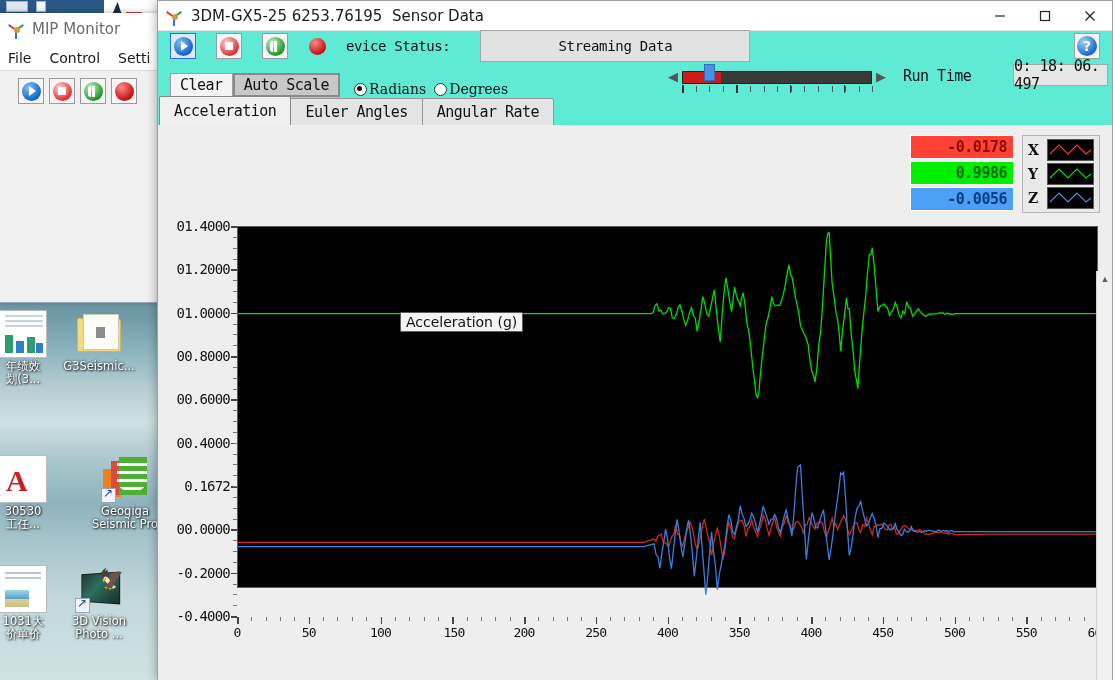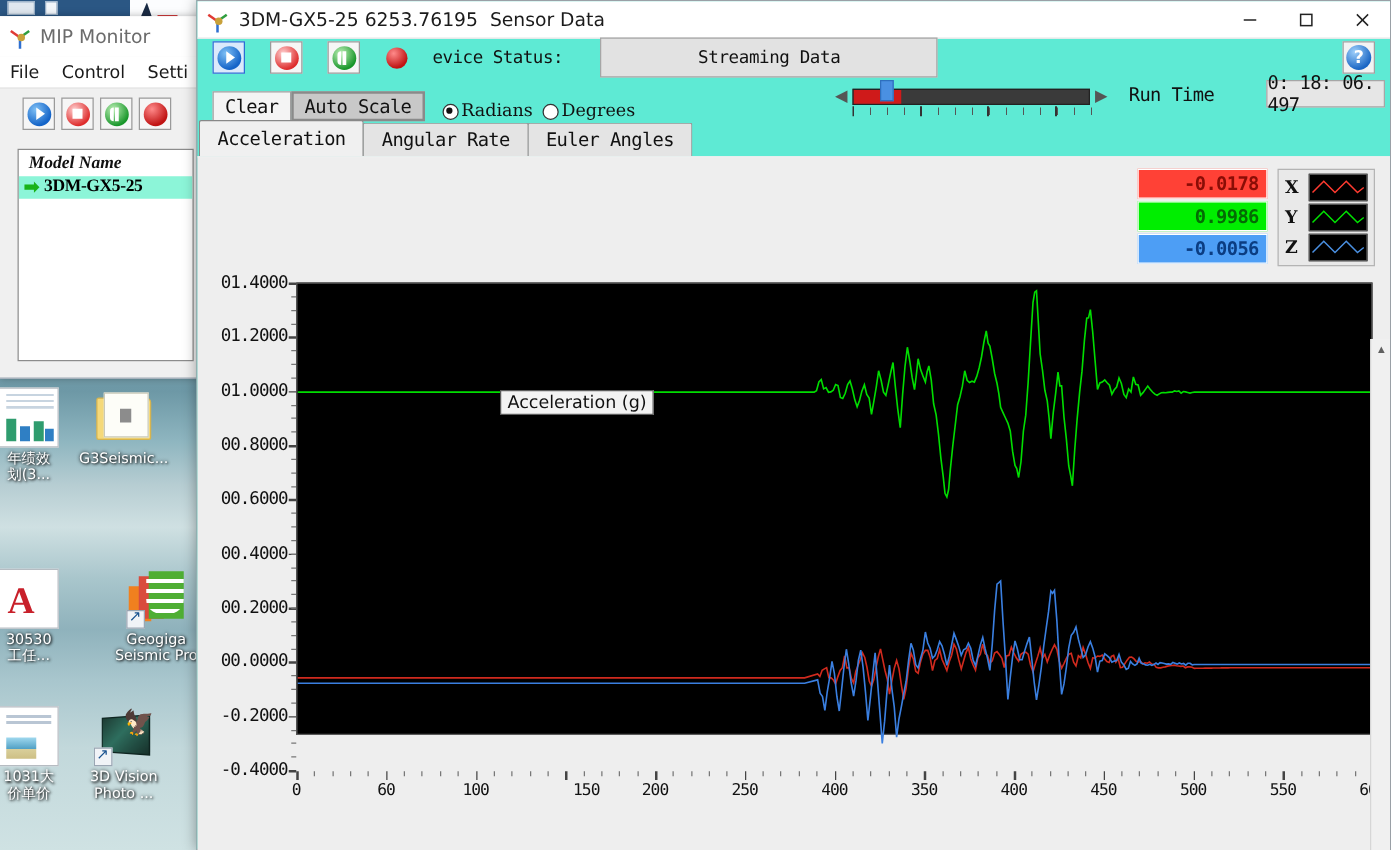--- a/index.html
+++ b/index.html
@@ -332,27 +332,20 @@
     <div class="mbtn">
         <div class="disc stop"></div>
       </div>
     <div class="mbtn">
         <div class="disc pause"></div>
       </div>
     <div class="mbtn">
         <div class="disc rec"></div>
       </div>
   </div>
-  <div class="listbox">
-    <div class="lhdr">Model Name</div>
-    <div class="lrow">
-      <span class="arrow">➡</span>
-      <span>3DM-GX5-25</span>
-    </div>
-  </div>
 </div>
 
 <div id="win">
 
   <div class="titlebar">
     <div class="ico axlogo">
         <i></i>
         <i></i>
         <i></i>
         <b></b>
@@ -419,22 +412,22 @@
       <div class="sl-ticks"></div>
       <div class="sl-ticks2"></div>
     </div>
 
     <div class="runtime">Run Time</div>
     <div class="rtbox">0: 18: 06. 497</div>
   </div>
 
   <div class="tabs">
     <div class="tab active">Acceleration</div>
+    <div class="tab">Euler Angles</div>
     <div class="tab">Angular Rate</div>
-    <div class="tab">Euler Angles</div>
   </div>
 
   <div class="panel">
 
     <div class="legend">
       <div class="legvals">
         <div class="legval" style="background:#ff4136;color:#8a0d06;">-0.0178</div>
         <div class="legval" style="background:#00ee00;color:#046b04;">0.9986</div>
         <div class="legval" style="background:#4d9ef5;color:#0b3d82;">-0.0056</div>
       </div>
@@ -467,21 +460,21 @@
     </div>
 
     <div class="chart" style="top:100px;">
       <div class="ylabels" id="ylabels">
           <div class="ylab" style="top: 0px;">01.4000</div>
           <div class="ylab" style="top: 43.3333px;">01.2000</div>
           <div class="ylab" style="top: 86.6667px;">01.0000</div>
           <div class="ylab" style="top: 130px;">00.8000</div>
           <div class="ylab" style="top: 173.333px;">00.6000</div>
           <div class="ylab" style="top: 216.667px;">00.4000</div>
-          <div class="ylab" style="top: 260px;">00.2000</div>
+          <div class="ylab" style="top: 260px;">0.1672</div>
           <div class="ylab" style="top: 303.333px;">00.0000</div>
           <div class="ylab" style="top: 346.667px;">-0.2000</div>
           <div class="ylab" style="top: 390px;">-0.4000</div>
         </div>
       <div class="yaxis-ticks" id="yticks" style="top:0;height:390px;">
           <div class="ytick" style="top: 0px;"></div>
           <div class="ytick" style="top: 43.3333px;"></div>
           <div class="ytick" style="top: 86.6667px;"></div>
           <div class="ytick" style="top: 130px;"></div>
           <div class="ytick" style="top: 173.333px;"></div>
@@ -586,23 +579,23 @@
           <div class="xtick minor" style="left: 746.2px;"></div>
           <div class="xtick minor" style="left: 760.55px;"></div>
           <div class="xtick minor" style="left: 774.9px;"></div>
           <div class="xtick minor" style="left: 803.6px;"></div>
           <div class="xtick minor" style="left: 817.95px;"></div>
           <div class="xtick minor" style="left: 832.3px;"></div>
           <div class="xtick minor" style="left: 846.65px;"></div>
         </div>
       <div class="xlabels" id="xlabels" style="top:399px;">
           <div class="xlab" style="left: 0px;">0</div>
-          <div class="xlab" style="left: 71.75px;">60</div>
+          <div class="xlab" style="left: 71.75px;">50</div>
           <div class="xlab" style="left: 143.5px;">100</div>
-          <div class="xlab" style="left: 232px;">150</div>
+          <div class="xlab" style="left: 217px;">150</div>
           <div class="xlab" style="left: 287px;">200</div>
           <div class="xlab" style="left: 358.75px;">250</div>
           <div class="xlab" style="left: 430.5px;">400</div>
           <div class="xlab" style="left: 502.25px;">350</div>
           <div class="xlab" style="left: 574px;">400</div>
           <div class="xlab" style="left: 645.75px;">450</div>
           <div class="xlab" style="left: 717.5px;">500</div>
           <div class="xlab" style="left: 789.25px;">550</div>
           <div class="xlab" style="left: 861px;">600</div>
         </div>

